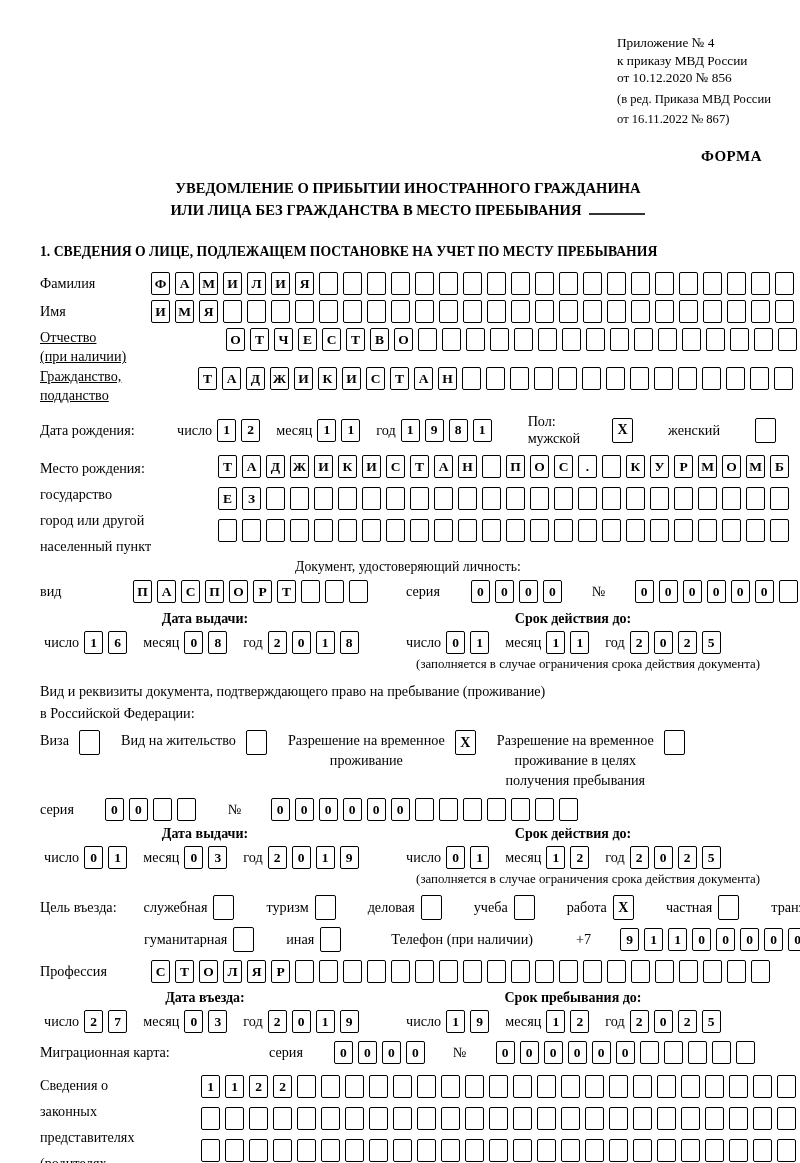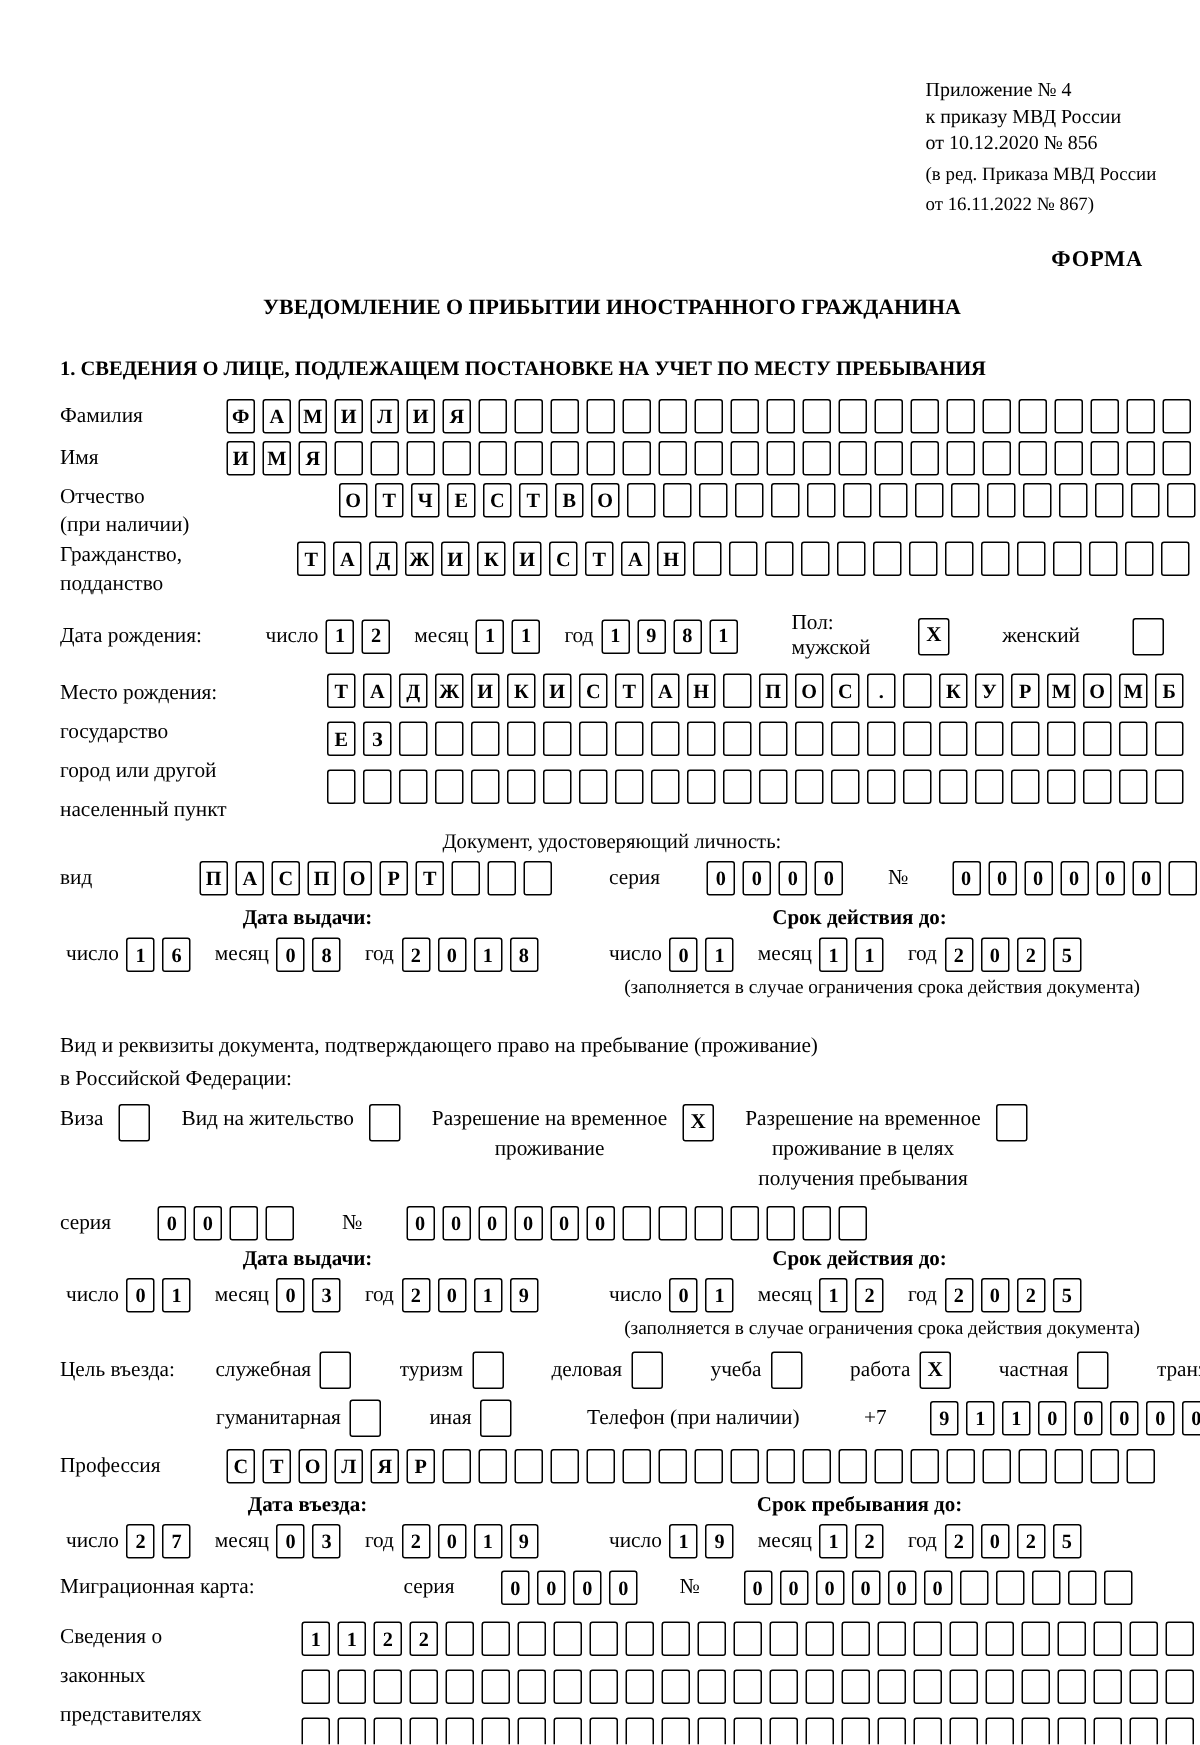--- a/index.html
+++ b/index.html
@@ -1,20 +1,20 @@
 <!DOCTYPE html>
 <html><head>
 <meta charset="utf-8">
 <style>
   * { box-sizing: border-box; }
   body { margin:0; background:#fff; }
   .page {
     width:800px; height:1163px; background:#fff; color:#000;
     font-family:"Liberation Serif", serif; font-size:14.2px;
-    padding:51px 24px 0 40px; position:relative; overflow:hidden;
+    padding:34px 24px 0 40px; position:relative; overflow:hidden;
   }
   
   .apx { margin-left:577px; width:200px; line-height:1.32; font-size:13.3px; }
   .apx .sub { font-size:12.6px; margin-top:4px; }
   .forma { text-align:right; padding-right:14px; font-weight:bold; font-size:15px; margin-top:20px; letter-spacing:.5px; }
   .title { text-align:center; font-weight:bold; font-size:14.6px; line-height:1.55; margin-top:12px; }
   .blank-line { display:inline-block; width:56px; border-bottom:2.5px solid #333; height:12px; margin-left:8px; }
   .sec-head { font-weight:bold; font-size:13.7px; margin-top:22px; }
   
   .row { display:flex; align-items:center; margin-top:5px;gap:21px; }
@@ -24,55 +24,56 @@
     width:19px; height:23px; border:1.7px solid #000; border-radius:2px;
     margin-right:5px; display:inline-flex; align-items:center; justify-content:center;
     font-size:13.5px; font-weight:600; flex:0 0 auto; background:#fff;
   }
   .cb {
     width:21px; height:25px; border:1.7px solid #000; border-radius:2px;
     display:inline-flex; align-items:center; justify-content:center;
     font-size:14px; font-weight:600; flex:0 0 auto;
   }
   .lbl { flex:0 0 auto; }
-  .lines { line-height:19px; }
+  .lines { line-height:19px;text-decoration:underline; }
   .w90 { width:90px; } .w137 { width:137px; } .w157 { width:157px; } .w165 { width:165px; } .w72 { width:72px; }
   .dlabel { margin:0 5px 0 11px; flex:0 0 auto; }
   .dlabel.first { margin-left:4px; }
   .dgroup { display:flex; align-items:center; }
   .two-col { display:flex; margin-top:8px; }
   .col-l { width:362px; flex:0 0 auto; }
   .col-r { flex:1; }
   .dhead { text-align:center; font-weight:bold; font-size:14px; }
   .dhead-l { width:330px; flex:0 0 auto; }
   .note { text-align:right; padding-right:16px; font-size:12.9px; margin-top:3px; }
   .center-head { font-weight:normal; font-size:13.8px; margin:6px 0 2px 255px; }
   .stackrows .boxrow { margin-bottom:9px; }
   .popt { display:flex; align-items:flex-start; gap:10px; }
   .popt .txt { text-align:center; line-height:20px; }
   .pair { display:inline-flex; align-items:center; gap:6px; margin-right:11px; }
-  .mt8 { margin-top:8px; } .mt10 { margin-top:20px; } .mt12 { margin-top:12px; }
+  .mt8 { margin-top:8px; } .mt10 { margin-top:8px; } .mt12 { margin-top:12px; }
 </style>
 </head>
 <body>
 
 <div class="page">
 
   <div class="apx">
     <div>Приложение № 4</div>
     <div>к приказу МВД России</div>
     <div>от 10.12.2020 № 856</div>
     <div class="sub">(в ред. Приказа МВД России</div>
     <div class="sub">от 16.11.2022 № 867)</div>
   </div>
 
   <div class="forma">ФОРМА</div>
 
   <div class="title">
     <div>УВЕДОМЛЕНИЕ О ПРИБЫТИИ ИНОСТРАННОГО ГРАЖДАНИНА</div>
+    <div><span>ИЛИ ЛИЦА БЕЗ ГРАЖДАНСТВА В МЕСТО ПРЕБЫВАНИЯ</span><span class="blank-line"></span></div>
   </div>
 
   <div class="sec-head">1. СВЕДЕНИЯ О ЛИЦЕ, ПОДЛЕЖАЩЕМ ПОСТАНОВКЕ НА УЧЕТ ПО МЕСТУ ПРЕБЫВАНИЯ</div>
 
   <div class="row mt12">
     <span class="lbl w90">Фамилия</span>
     <span class="boxrow">
         <span class="box">Ф</span>
         <span class="box">А</span>
         <span class="box">М</span>

